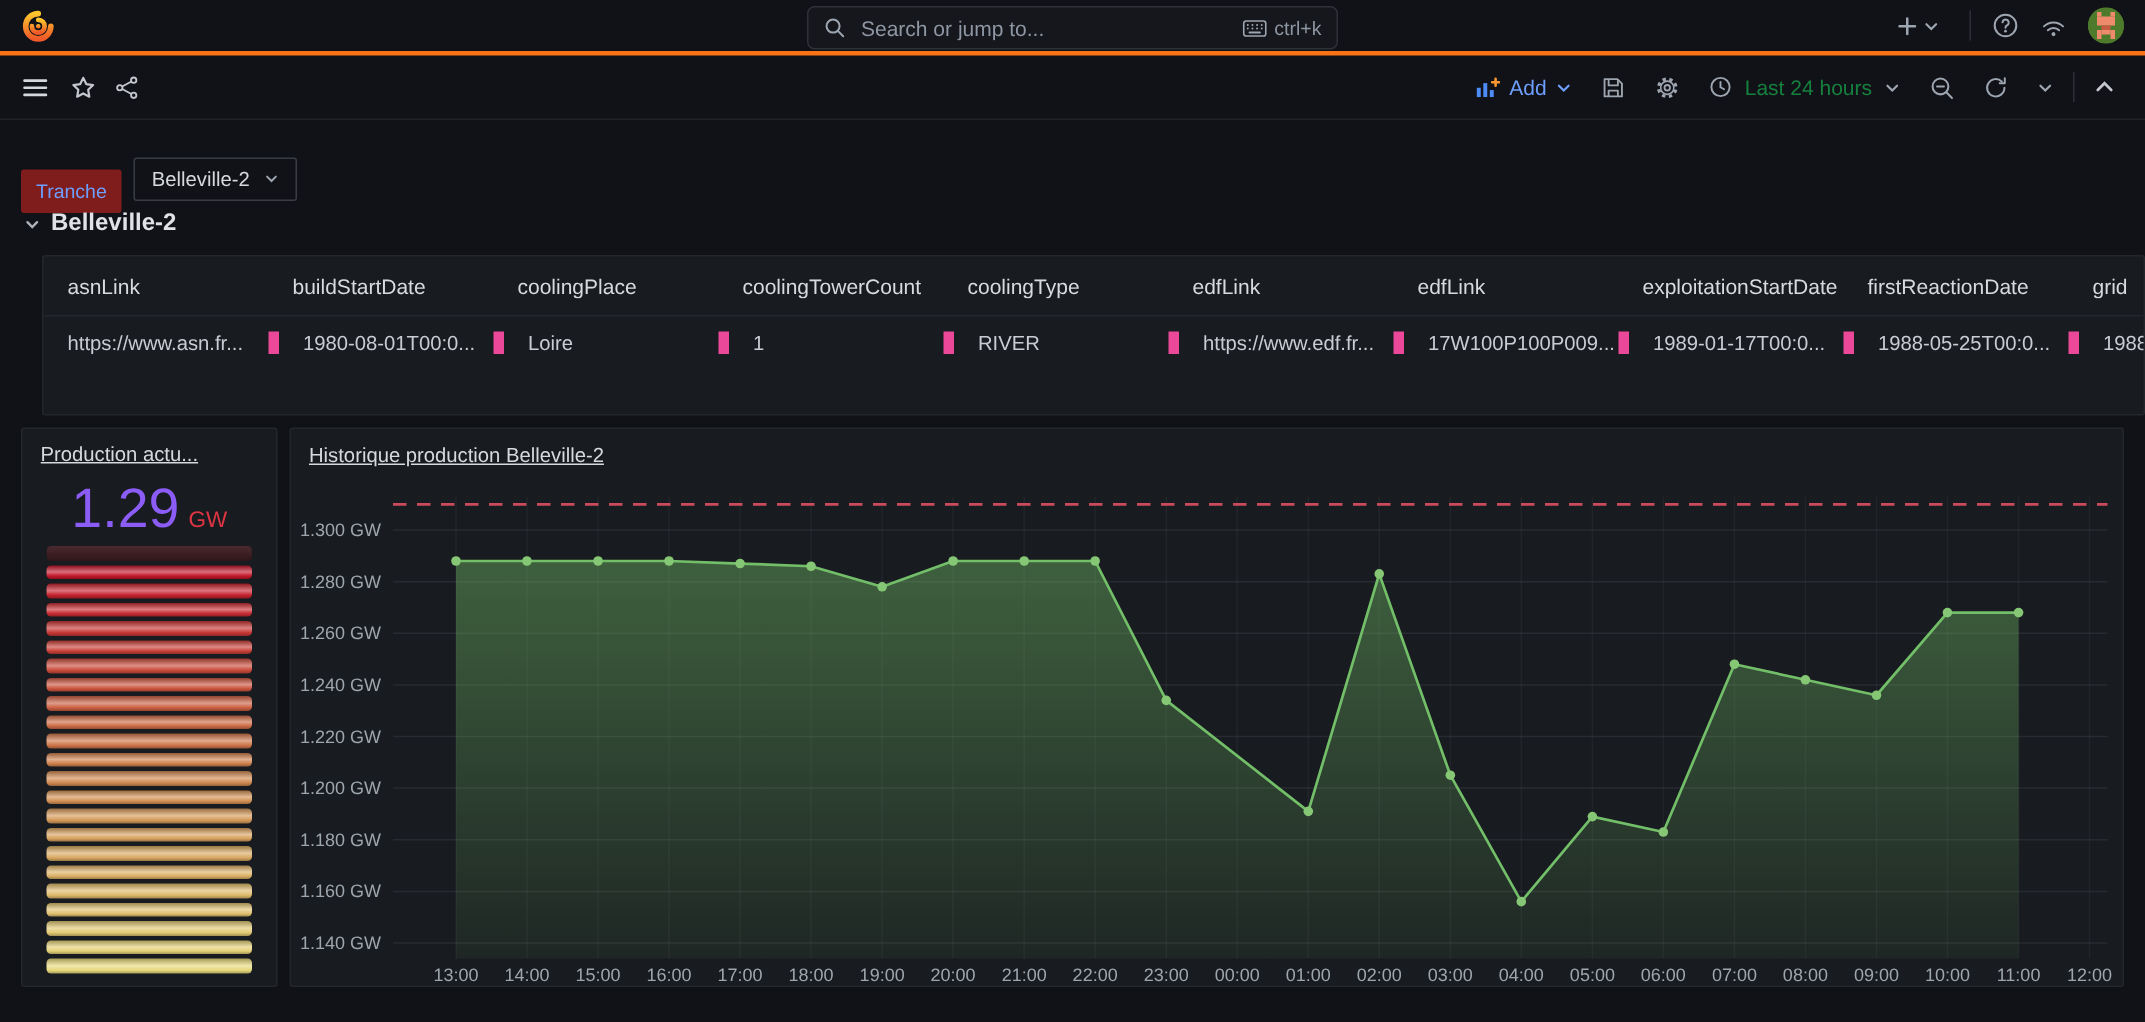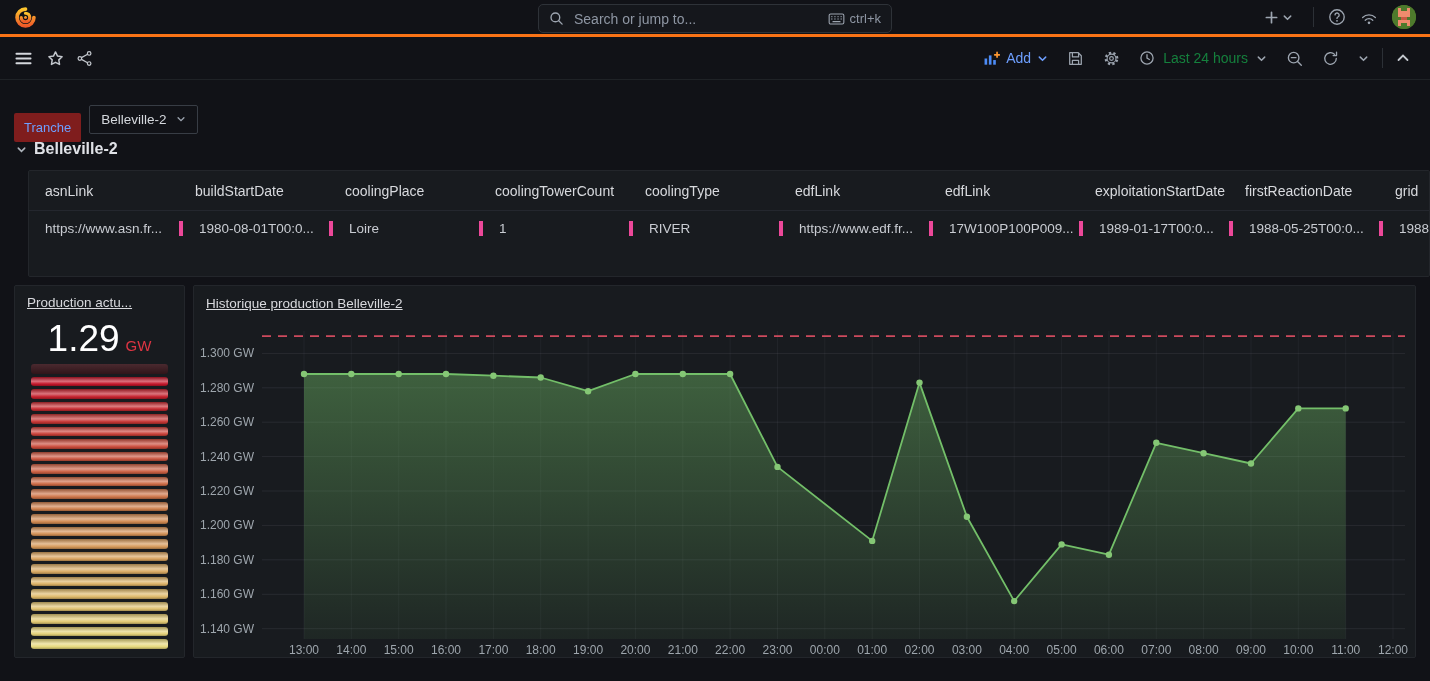--- a/index.html
+++ b/index.html
@@ -52,21 +52,21 @@
   .p-gauge { top:285px; left:14px; width:171px; height:373px; }
   .p-chart { top:285px; left:193px; width:1223px; height:373px;padding-left:36px; }
   .panel-title { font-size:13.5px; font-weight:500; color:#d8d9dd; cursor:pointer;text-decoration:underline; }
 
   
   .tbl { position:absolute; inset:0; overflow:hidden; }
   .tbl-head { display:flex; height:39px; align-items:center; }
   .tbl-row { display:flex; height:36px; align-items:center; border-top:1px solid #24272e; }
   .tbl-cell { width:150px; flex:0 0 150px; padding:0 16px; white-space:nowrap; overflow:hidden; }
   .tbl-head .tbl-cell { font-weight:500; color:#d8dade; font-size:14px; cursor:pointer; }
-  .tbl-row .tbl-cell { color:#c9ccd2; font-size:13.5px; border-left:4px solid #ec4899; }
+  .tbl-row .tbl-cell { color:#c9ccd2; font-size:13.5px; border-left:7px solid #ec4899; }
   .tbl-row .tbl-cell:first-child { border-left:none; }
 
   
   .gauge-title { position:absolute; top:9px; left:12px; right:8px; white-space:nowrap; overflow:hidden; }
   .gauge-value { position:absolute; top:32px; left:0; right:0; height:42px;
     display:flex; align-items:baseline; justify-content:center; gap:6px; }
   .gauge-num { font-size:37px; font-weight:500; line-height:42px; }
   .gauge-unit { font-size:15px; font-weight:500; }
   .gauge-bars { position:absolute; left:16px; right:16px; top:78px; bottom:8px;
     display:flex; flex-direction:column; gap:3px; }
@@ -293,21 +293,21 @@
           <div class="tbl-cell">1988-05-25T00:0...</div>
           <div class="tbl-cell">1988</div>
         </div>
       </div>
   </div>
 </div>
 
 <div class="panel p-gauge">
   <div class="gauge-title panel-title">Production actu...</div>
   <div class="gauge-value">
-    <span class="gauge-num" id="gauge-num" style="color: #ffffff;">1.29</span>
+    <span class="gauge-num" id="gauge-num" style="color: #8b5cf6;">1.29</span>
     <span class="gauge-unit" id="gauge-unit" style="color: rgb(222, 53, 67);">GW</span>
   </div>
   <div class="gauge-bars" id="gauge-bars">
       <div class="gauge-bar" style="background: linear-gradient(rgba(255, 255, 255, 0.06), rgba(0, 0, 0, 0.25)), rgb(63, 28, 34);"></div>
       <div class="gauge-bar" style="background: linear-gradient(rgb(141, 16, 30) 0%, rgb(218, 111, 123) 48%, rgb(196, 22, 42) 78%, rgb(141, 16, 30) 100%);"></div>
       <div class="gauge-bar" style="background: linear-gradient(rgb(142, 24, 32) 0%, rgb(219, 117, 125) 48%, rgb(197, 33, 45) 78%, rgb(142, 24, 32) 100%);"></div>
       <div class="gauge-bar" style="background: linear-gradient(rgb(143, 31, 35) 0%, rgb(220, 124, 127) 48%, rgb(198, 43, 49) 78%, rgb(143, 31, 35) 100%);"></div>
       <div class="gauge-bar" style="background: linear-gradient(rgb(143, 39, 37) 0%, rgb(220, 130, 129) 48%, rgb(199, 54, 52) 78%, rgb(143, 39, 37) 100%);"></div>
       <div class="gauge-bar" style="background: linear-gradient(rgb(145, 46, 40) 0%, rgb(222, 137, 132) 48%, rgb(201, 64, 56) 78%, rgb(145, 46, 40) 100%);"></div>
       <div class="gauge-bar" style="background: linear-gradient(rgb(145, 54, 42) 0%, rgb(222, 143, 133) 48%, rgb(202, 75, 59) 78%, rgb(145, 54, 42) 100%);"></div>

